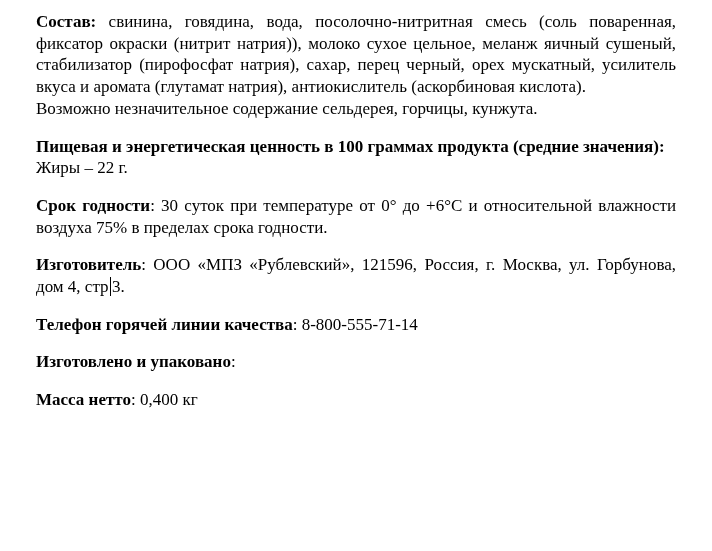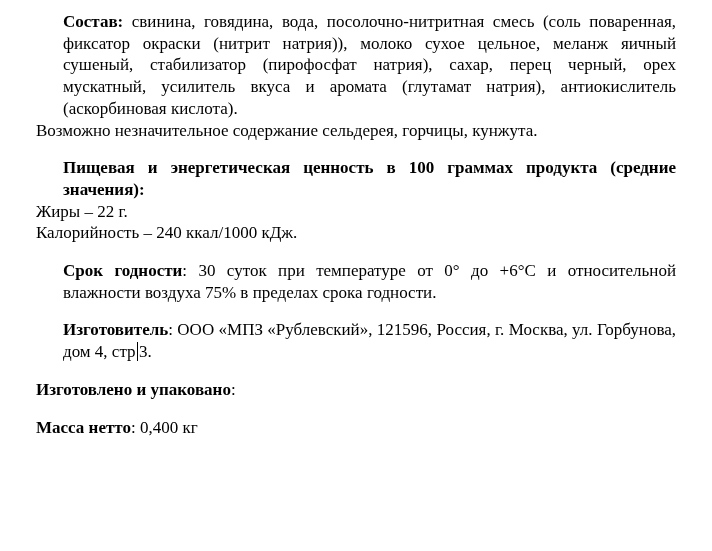--- a/index.html
+++ b/index.html
@@ -20,21 +20,20 @@
     line-height: 21.7px;
     overflow: hidden;
     cursor: text;
   }
   p {
     margin: 0;
   }
   .just {
     text-align: justify;
     text-justify: inter-word;
-    margin-left: 27px;
   }
   .sect {
     margin-top: 16px;
   }
   .bold {
     font-weight: bold;
   }
   b {
     font-weight: bold;
   }
@@ -54,26 +53,26 @@
 
   <p class="just"><b>Состав:</b><span> свинина, говядина, вода, посолочно-нитритная смесь (соль поваренная, фиксатор окраски (нитрит натрия)), молоко сухое цельное, меланж яичный сушеный, стабилизатор (пирофосфат натрия), сахар, перец черный, орех мускатный, усилитель вкуса и аромата (глутамат натрия), антиокислитель (аскорбиновая кислота).</span></p>
 
   <p>Возможно незначительное содержание сельдерея, горчицы, кунжута.</p>
 
   <p class="sect just bold">Пищевая и энергетическая ценность в 100 граммах продукта (средние значения):</p>
 
 
   <p>Жиры – 22 г.</p>
 
-  <p>Калорийность – 240 ккал/1000 кДж.</p>
 
   <p class="sect just"><b>Срок годности</b><span>: 30 суток при температуре от 0° до +6°С и относительной влажности воздуха 75% в пределах срока годности.</span></p>
 
   <p class="sect just"><b>Изготовитель</b><span>: ООО «МПЗ «Рублевский», 121596, Россия, г. Москва, ул. Горбунова, дом 4, стр</span><span class="caret"></span><span>3.</span></p>
 
 
+  <p class="sect"><b>Телефон горячей линии качества</b><span>: 8-800-555-71-14</span></p>
 
 
   <p class="sect"><b>Изготовлено и упаковано</b><span>:</span></p>
 
   <p class="sect"><b>Масса нетто</b><span>: 0,400 кг</span></p>
 
 </div>
 
 </body></html>

